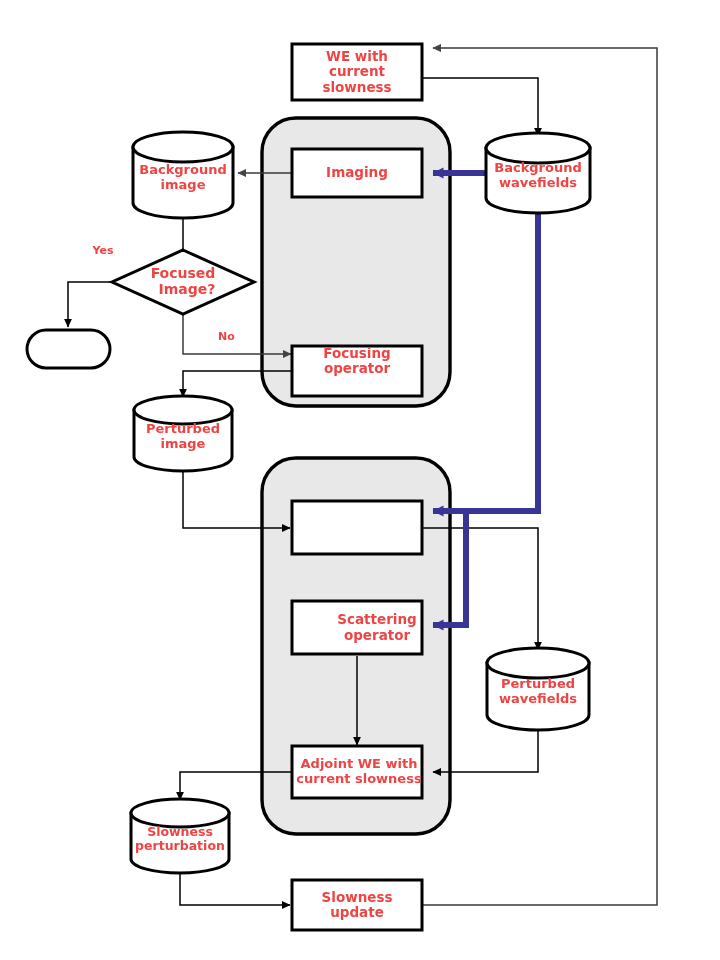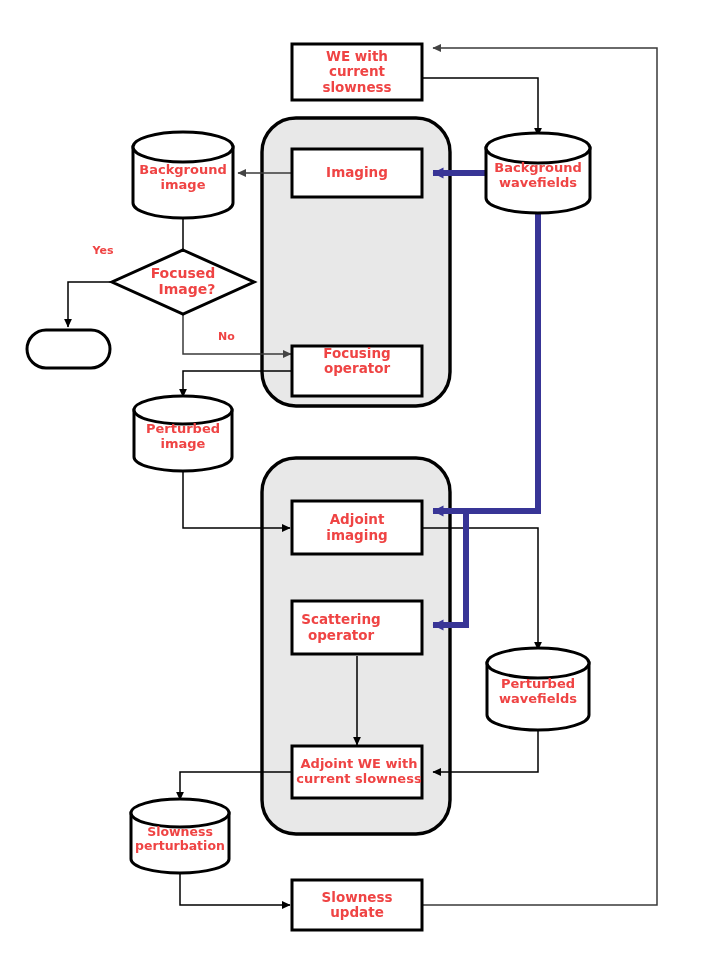--- a/index.html
+++ b/index.html
@@ -155,23 +155,22 @@
 
   <div class="lbl edge" style="left:88px;top:244px;width:30px;height:14px;">Yes</div>
 
   <div class="lbl edge" style="left:186px;top:330px;width:24px;height:14px;justify-content:flex-start;margin-left:32px;">No</div>
 
 
   <div class="lbl box" style="left:292px;top:336px;width:130px;height:50px;">Focusing<br>operator</div>
 
   <div class="lbl cyl" style="left:134px;top:413px;width:98px;height:48px;">Perturbed<br>image</div>
 
-  <div class="lbl box" style="left:292px;top:501px;width:130px;height:53px;">Adjoint<br>imaging</div>
 
-  <div class="lbl box" style="left:276px;top:601px;width:130px;height:53px;">Scattering<br>operator</div>
+  <div class="lbl box" style="left:292px;top:601px;width:130px;height:53px;padding-left:20px;">Scattering<br>operator</div>
 
   <div class="lbl cyl" style="left:487px;top:667px;width:102px;height:50px;">Perturbed<br>wavefields</div>
 
   <div class="lbl box" style="left:290px;top:746px;width:138px;height:52px;font-size:13px;">Adjoint WE with<br>current slowness</div>
 
   <div class="lbl cyl" style="left:128px;top:816px;width:104px;height:46px;font-size:12.5px;">Slowness<br>perturbation</div>
 
   <div class="lbl box" style="left:292px;top:880px;width:130px;height:50px;">Slowness<br>update</div>
 
   <div class="hit" style="left:292px;top:44px;width:130px;height:56px;"></div>

